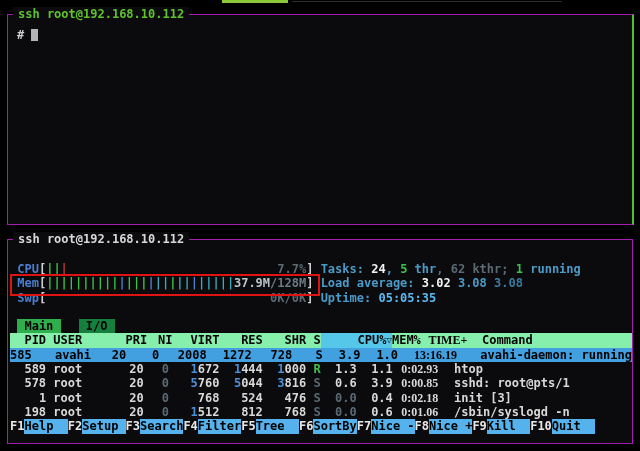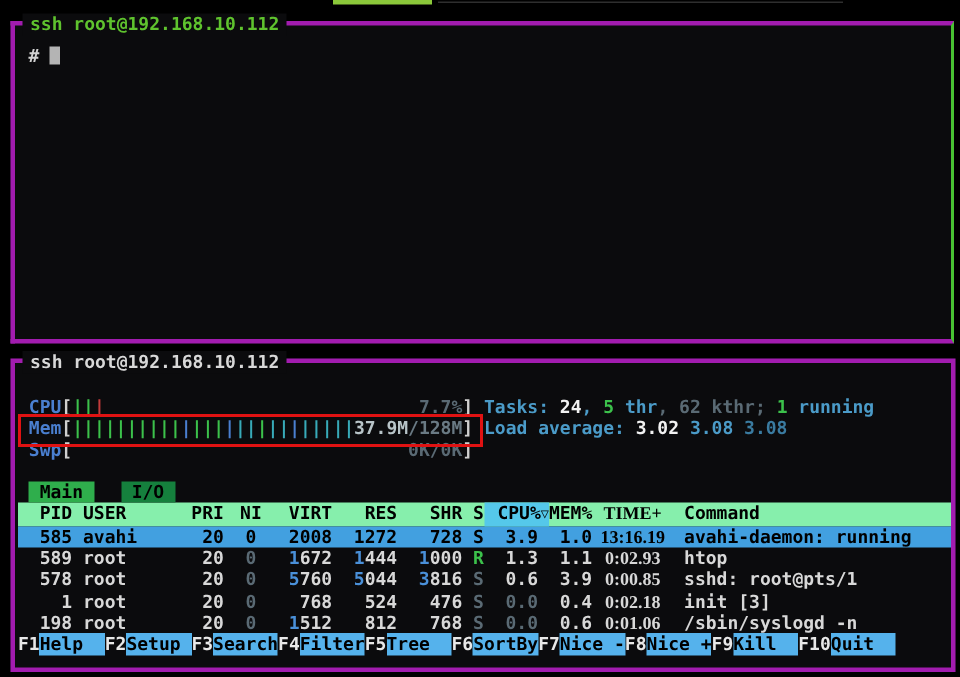--- a/index.html
+++ b/index.html
@@ -3,21 +3,21 @@
 <meta charset="utf-8">
 <style>
   html,body{margin:0;padding:0;}
   body{
     width:640px;height:451px;background:#000;position:relative;overflow:hidden;
     font-family:"DejaVu Sans Mono",monospace;font-weight:bold;font-size:12px;
     color:#d8d8d8;line-height:14.3px;
   }
   .sliver{position:absolute;left:222px;top:0;width:66px;height:3px;background:#8bc83a;}
   .sliver2{position:absolute;left:292px;top:1px;width:270px;height:1px;background:#2e2e2e;}
-  .pane{position:absolute;background:#0b0b0d;border:3px solid #a21caf;}
+  .pane{position:absolute;background:#0b0b0d;border:1px solid #a21caf;}
   .pane-top{left:7px;top:14px;width:624px;height:209px;border-right:2px solid #48c232;}
   .pane-bottom{left:7px;top:239px;width:624px;height:203px;}
   .ptitle{position:absolute;top:-8px;left:5px;background:#0b0b0d;padding:0 5px;line-height:15px;white-space:pre;}
   .green{color:#5fc32e;}
   .white-title{color:#d8d8d8;}
   .scrollind{position:absolute;top:-8px;right:24px;background:#0b0b0d;padding:0 4px;color:#5fc32e;white-space:pre;}
   .term-line{padding:13px 0 0 9px;white-space:pre;color:#d0d0d0;}
   .cursor{display:inline-block;width:7px;height:12px;background:#b4b4b4;vertical-align:-2px;margin-left:7px;}
   .htop{position:relative;padding:22px 0 0 2px;}
   .hline{white-space:pre;display:flex;line-height:14.3px;}
@@ -33,33 +33,33 @@
   .infocol{margin-left:1ch;white-space:pre;}
   .redbox{position:absolute;left:2px;top:34px;width:306px;height:18px;border:2px solid #e01212;z-index:5;pointer-events:none;}
   .tabline{margin-top:0;}
   .tab{display:inline-block;padding:0 1ch;color:#000;}
   .tab-main{background:#2fae4c;margin-left:1ch;}
   .tab-io{background:#15803d;margin-left:18px;}
   .prow{display:flex;white-space:pre;line-height:14.3px;}
   .prow span{display:inline-block;overflow:visible;white-space:pre;}
   .header{background:#86efac;color:#000;}
   .header .hl{background:#55c8ea;}
-  .sel{background:#42a0e0;}
+  .sel{background:#42a0e0;gap:16px;}
   .sel span{color:#000 !important;}
   .c-pid{width:5ch;text-align:right;}
   .c-user{width:10ch;margin-left:1ch;text-align:left;}
-  .c-pri{width:3ch;text-align:right;}
+  .c-pri{width:3ch;text-align:center;}
   .c-ni{width:3ch;text-align:center;margin-left:1ch;}
   .c-virt,.c-res,.c-shr{width:6ch;text-align:right;}
   .c-s{width:1ch;margin-left:1ch;text-align:center;}
   .c-cpu{width:5ch;text-align:right;}
   .c-mem{width:5ch;text-align:right;}
   .c-time{width:9ch;text-align:center;font-family:Liberation Serif, serif;}
   .c-cmd{margin-left:1ch;flex:1;overflow:hidden;text-align:left;}
-  .header .c-cpu{width:6ch;}
+  .header .c-cpu{width:6ch;padding-left:28px;}
   .header .c-mem{width:4ch;text-align:left;}
   .arrow{font-size:9px;vertical-align:1px;}
   .kdig{color:#4a90d9;}
   .fbar{display:flex;white-space:pre;}
   .fk{color:#e8e8e8;}
   .fl{background:#55b2ec;color:#000;width:6ch;display:inline-block;}
 </style>
 </head>
 <body>
 
@@ -70,21 +70,21 @@
   <span class="ptitle green">ssh root@192.168.10.112</span>
   <div class="term-line"><span>#</span><span class="cursor"></span></div>
 </section>
 
 <section class="pane pane-bottom">
   <span class="ptitle white-title">ssh root@192.168.10.112</span>
   <div class="htop" id="htop">
     <div class="redbox"></div>
   <div class="hline"><span class="meter"><span class="mlabel"> CPU</span><span class="brk">[</span><span class="mbars"><span class="bar-g">|</span><span class="bar-g">|</span><span class="bar-r">|</span></span><span class="t-dim">7.7%</span><span class="brk">]</span></span><span class="infocol"><span class="t-cyan">Tasks: </span><span class="t-bw">24</span><span class="t-cyan">, </span><span class="t-bg">5</span><span class="t-cyan"> thr</span><span class="t-dim">, </span><span class="t-dim">62 kthr</span><span class="t-dim">; </span><span class="t-bg">1</span><span class="t-cyan"> running</span></span></div>
       <div class="hline"><span class="meter"><span class="mlabel"> Mem</span><span class="brk">[</span><span class="mbars"><span class="bar-g">|</span><span class="bar-g">|</span><span class="bar-g">|</span><span class="bar-g">|</span><span class="bar-g">|</span><span class="bar-g">|</span><span class="bar-g">|</span><span class="bar-g">|</span><span class="bar-g">|</span><span class="bar-g">|</span><span class="bar-b">|</span><span class="bar-g">|</span><span class="bar-g">|</span><span class="bar-g">|</span><span class="bar-b">|</span><span class="bar-c">|</span><span class="bar-c">|</span><span class="bar-g">|</span><span class="bar-c">|</span><span class="bar-c">|</span><span class="bar-b">|</span><span class="bar-c">|</span><span class="bar-c">|</span><span class="bar-c">|</span><span class="bar-c">|</span><span class="bar-c">|</span></span><span class="mused">37.9M</span><span class="mtot">/128M</span><span class="brk">]</span></span><span class="infocol"><span class="t-cyan">Load average: </span><span class="t-bw">3.02 </span><span class="t-bcyan">3.08 </span><span class="t-bcyan2">3.08</span></span></div>
-      <div class="hline"><span class="meter"><span class="mlabel"> Swp</span><span class="brk">[</span><span class="mbars"></span><span class="t-dim">0K/0K</span><span class="brk">]</span></span></div>
+      <div class="hline"><span class="meter"><span class="mlabel"> Swp</span><span class="brk">[</span><span class="mbars"></span><span class="t-dim">0K/0K</span><span class="brk">]</span></span><span class="infocol"><span class="t-cyan">Uptime: </span><span class="t-bup">05:05:35</span></span></div>
       <div class="spacer"></div>
       <div class="hline tabline"><span class="tab tab-main">Main</span><span class="tab tab-io">I/O</span></div>
       <div class="prow header"><span class="c-pid">PID</span><span class="c-user">USER</span><span class="c-pri">PRI</span><span class="c-ni">NI</span><span class="c-virt">VIRT</span><span class="c-res">RES</span><span class="c-shr">SHR</span><span class="c-s">S</span><span class="c-cpu hl"><span>CPU%</span><span class="arrow">▽</span></span><span class="c-mem">MEM%</span><span class="c-time">TIME+</span><span class="c-cmd">Command</span></div>
       <div class="prow sel"><span class="c-pid">585</span><span class="c-user">avahi</span><span class="c-pri">20</span><span class="c-ni t-dim">0</span><span class="c-virt"><span class="kdig">2</span><span>008</span></span><span class="c-res"><span class="kdig">1</span><span>272</span></span><span class="c-shr">728</span><span class="c-s t-dim">S</span><span class="c-cpu">3.9</span><span class="c-mem">1.0</span><span class="c-time">13:16.19</span><span class="c-cmd">avahi-daemon: running</span></div>
       <div class="prow"><span class="c-pid">589</span><span class="c-user">root</span><span class="c-pri">20</span><span class="c-ni t-dim">0</span><span class="c-virt"><span class="kdig">1</span><span>672</span></span><span class="c-res"><span class="kdig">1</span><span>444</span></span><span class="c-shr"><span class="kdig">1</span><span>000</span></span><span class="c-s t-bg">R</span><span class="c-cpu">1.3</span><span class="c-mem">1.1</span><span class="c-time">0:02.93</span><span class="c-cmd">htop</span></div>
       <div class="prow"><span class="c-pid">578</span><span class="c-user">root</span><span class="c-pri">20</span><span class="c-ni t-dim">0</span><span class="c-virt"><span class="kdig">5</span><span>760</span></span><span class="c-res"><span class="kdig">5</span><span>044</span></span><span class="c-shr"><span class="kdig">3</span><span>816</span></span><span class="c-s t-dim">S</span><span class="c-cpu">0.6</span><span class="c-mem">3.9</span><span class="c-time">0:00.85</span><span class="c-cmd">sshd: root@pts/1</span></div>
       <div class="prow"><span class="c-pid">1</span><span class="c-user">root</span><span class="c-pri">20</span><span class="c-ni t-dim">0</span><span class="c-virt">768</span><span class="c-res">524</span><span class="c-shr">476</span><span class="c-s t-dim">S</span><span class="c-cpu t-dim">0.0</span><span class="c-mem">0.4</span><span class="c-time">0:02.18</span><span class="c-cmd">init [3]</span></div>
       <div class="prow"><span class="c-pid">198</span><span class="c-user">root</span><span class="c-pri">20</span><span class="c-ni t-dim">0</span><span class="c-virt"><span class="kdig">1</span><span>512</span></span><span class="c-res">812</span><span class="c-shr">768</span><span class="c-s t-dim">S</span><span class="c-cpu t-dim">0.0</span><span class="c-mem">0.6</span><span class="c-time">0:01.06</span><span class="c-cmd">/sbin/syslogd -n</span></div>
       <div class="fbar"><span><span class="fk">F1</span><span class="fl">Help  </span></span><span><span class="fk">F2</span><span class="fl">Setup </span></span><span><span class="fk">F3</span><span class="fl">Search</span></span><span><span class="fk">F4</span><span class="fl">Filter</span></span><span><span class="fk">F5</span><span class="fl">Tree  </span></span><span><span class="fk">F6</span><span class="fl">SortBy</span></span><span><span class="fk">F7</span><span class="fl">Nice -</span></span><span><span class="fk">F8</span><span class="fl">Nice +</span></span><span><span class="fk">F9</span><span class="fl">Kill  </span></span><span><span class="fk">F10</span><span class="fl">Quit  </span></span></div>
     </div>

